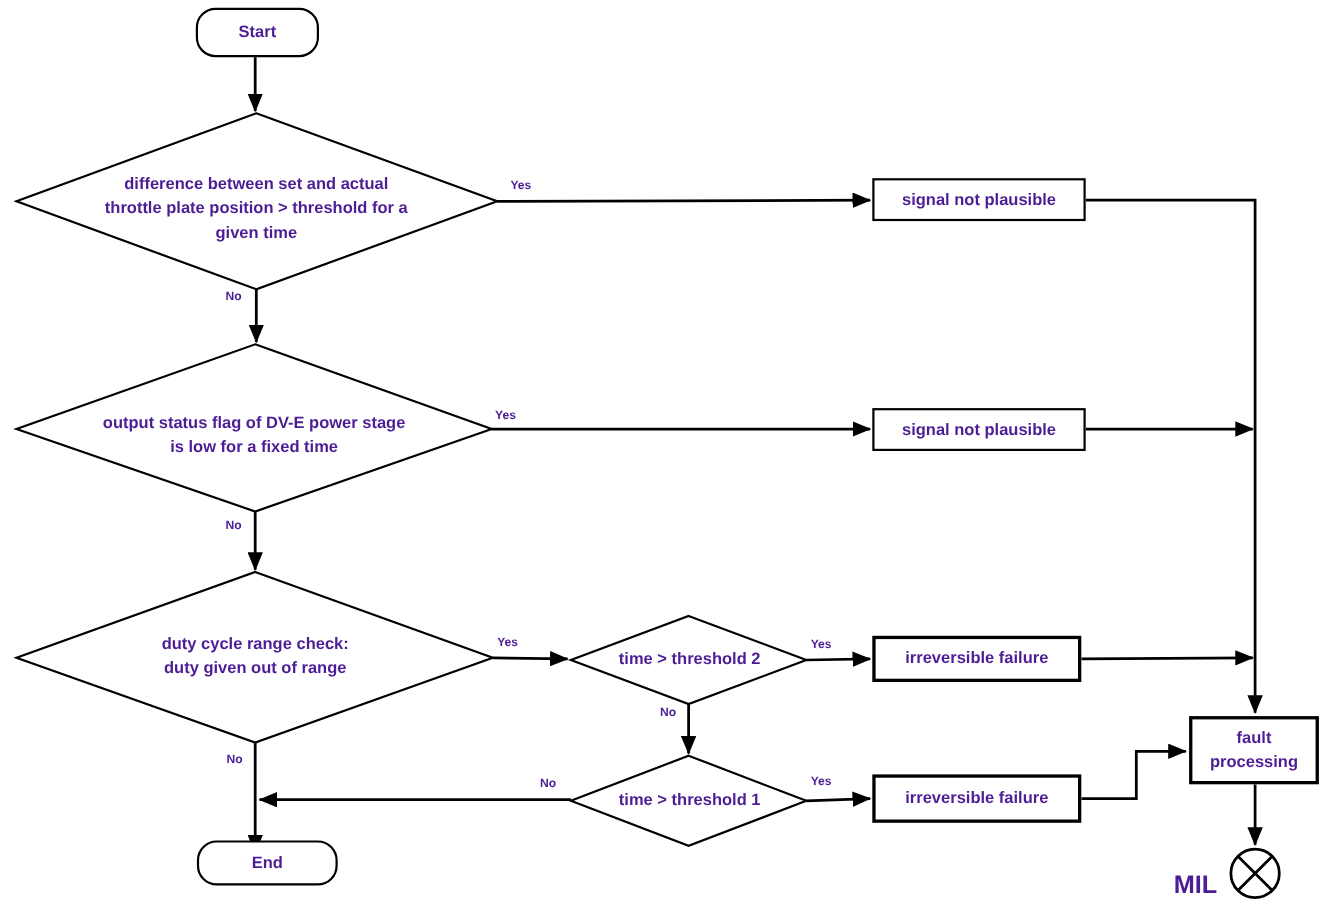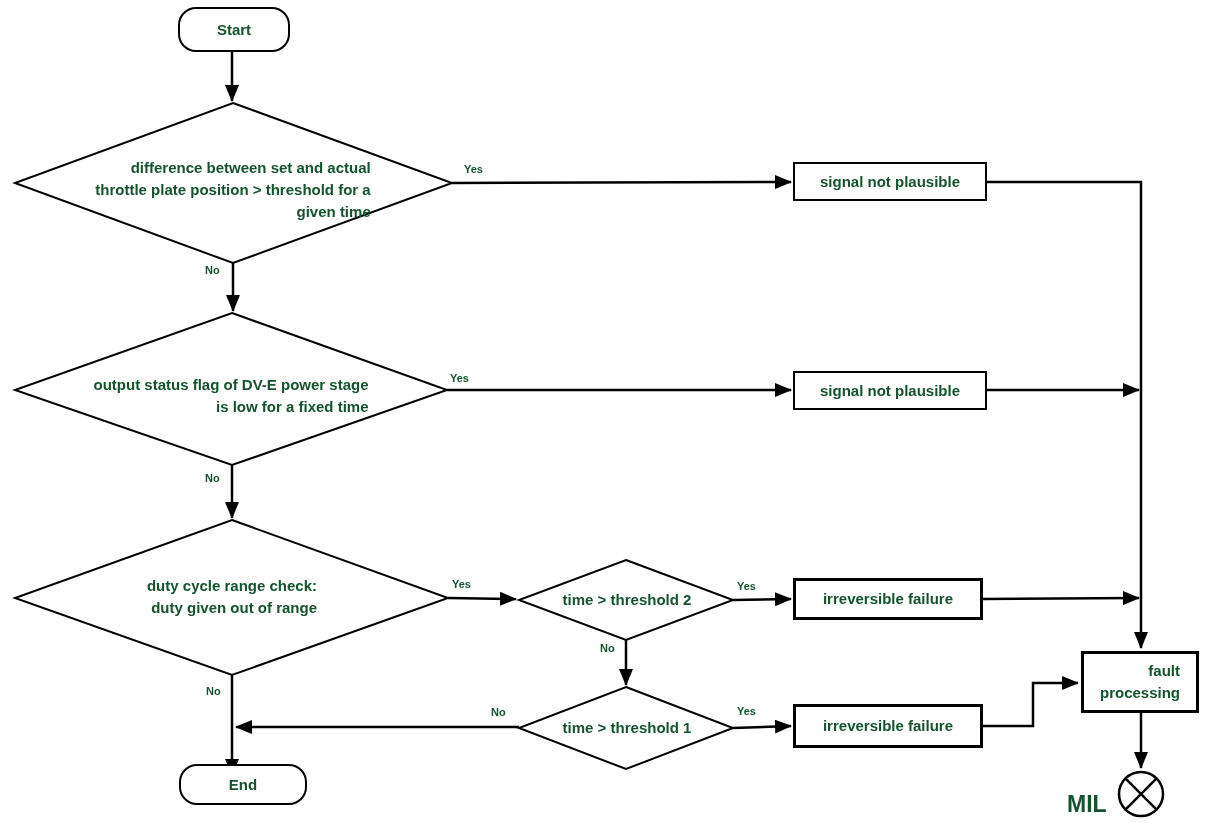--- a/index.html
+++ b/index.html
@@ -1,21 +1,21 @@
 <!DOCTYPE html>
 <html><head>
 <meta charset="utf-8">
 <style>
   html,body{margin:0;padding:0;background:#ffffff;}
   .canvas{
     position:relative;
     width:1216px;height:834px;
     background:#ffffff;
     font-family:"Liberation Sans", sans-serif;
-    color:#14532d;
+    color:#4c1d95;
     overflow:hidden;
   }
   .layer{position:absolute;left:0;top:0;}
   .node{
     position:absolute;
     box-sizing:border-box;
     background:#ffffff;
     border:2px solid #000;
     display:flex;align-items:center;justify-content:center;
     text-align:center;
@@ -23,21 +23,21 @@
   }
   .terminal{border-radius:18px;}
   .procbox{border-width:3px;}
   .dtext{
     position:absolute;
     transform:translate(-50%,-50%);
     text-align:center;
     font-size:15px;font-weight:bold;line-height:22px;
     white-space:nowrap;
   }
-  .tline{display:block;text-align:right;}
+  .tline{display:block;}
   .elabel{
     position:absolute;
     font-size:11px;font-weight:bold;line-height:16px;
   }
   .mil-label{
     position:absolute;
     font-size:23px;font-weight:bold;line-height:24px;margin-top:10px;
   }
   svg .conn{stroke:#000;stroke-width:2.5;fill:none;}
   svg .shape{stroke:#000;stroke-width:2;fill:#ffffff;}

